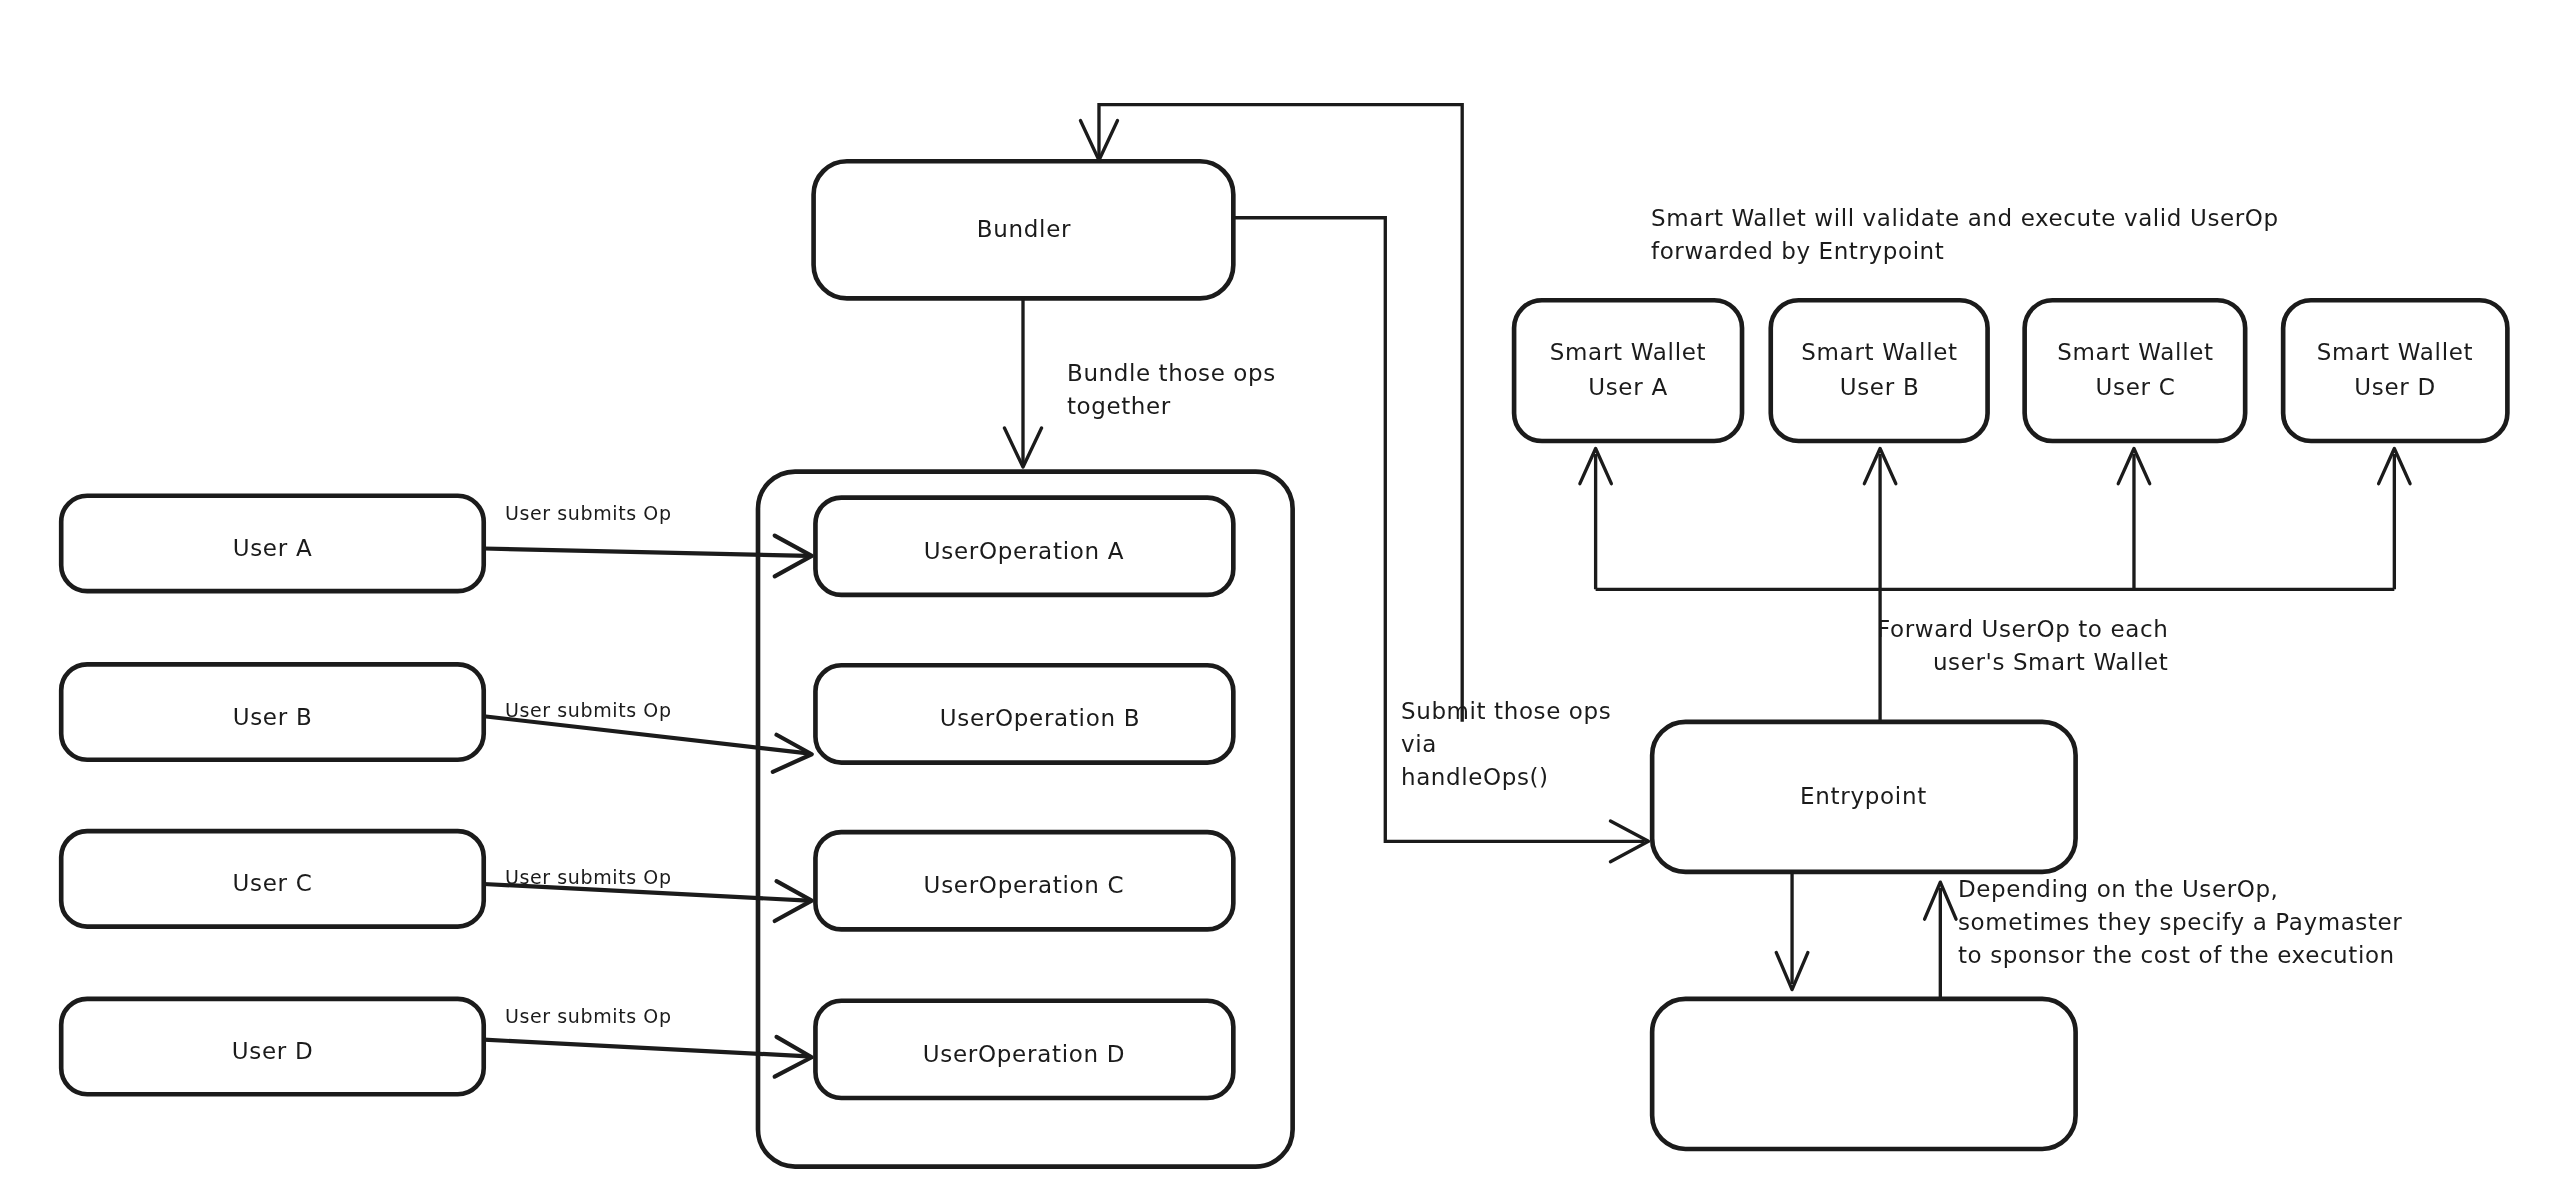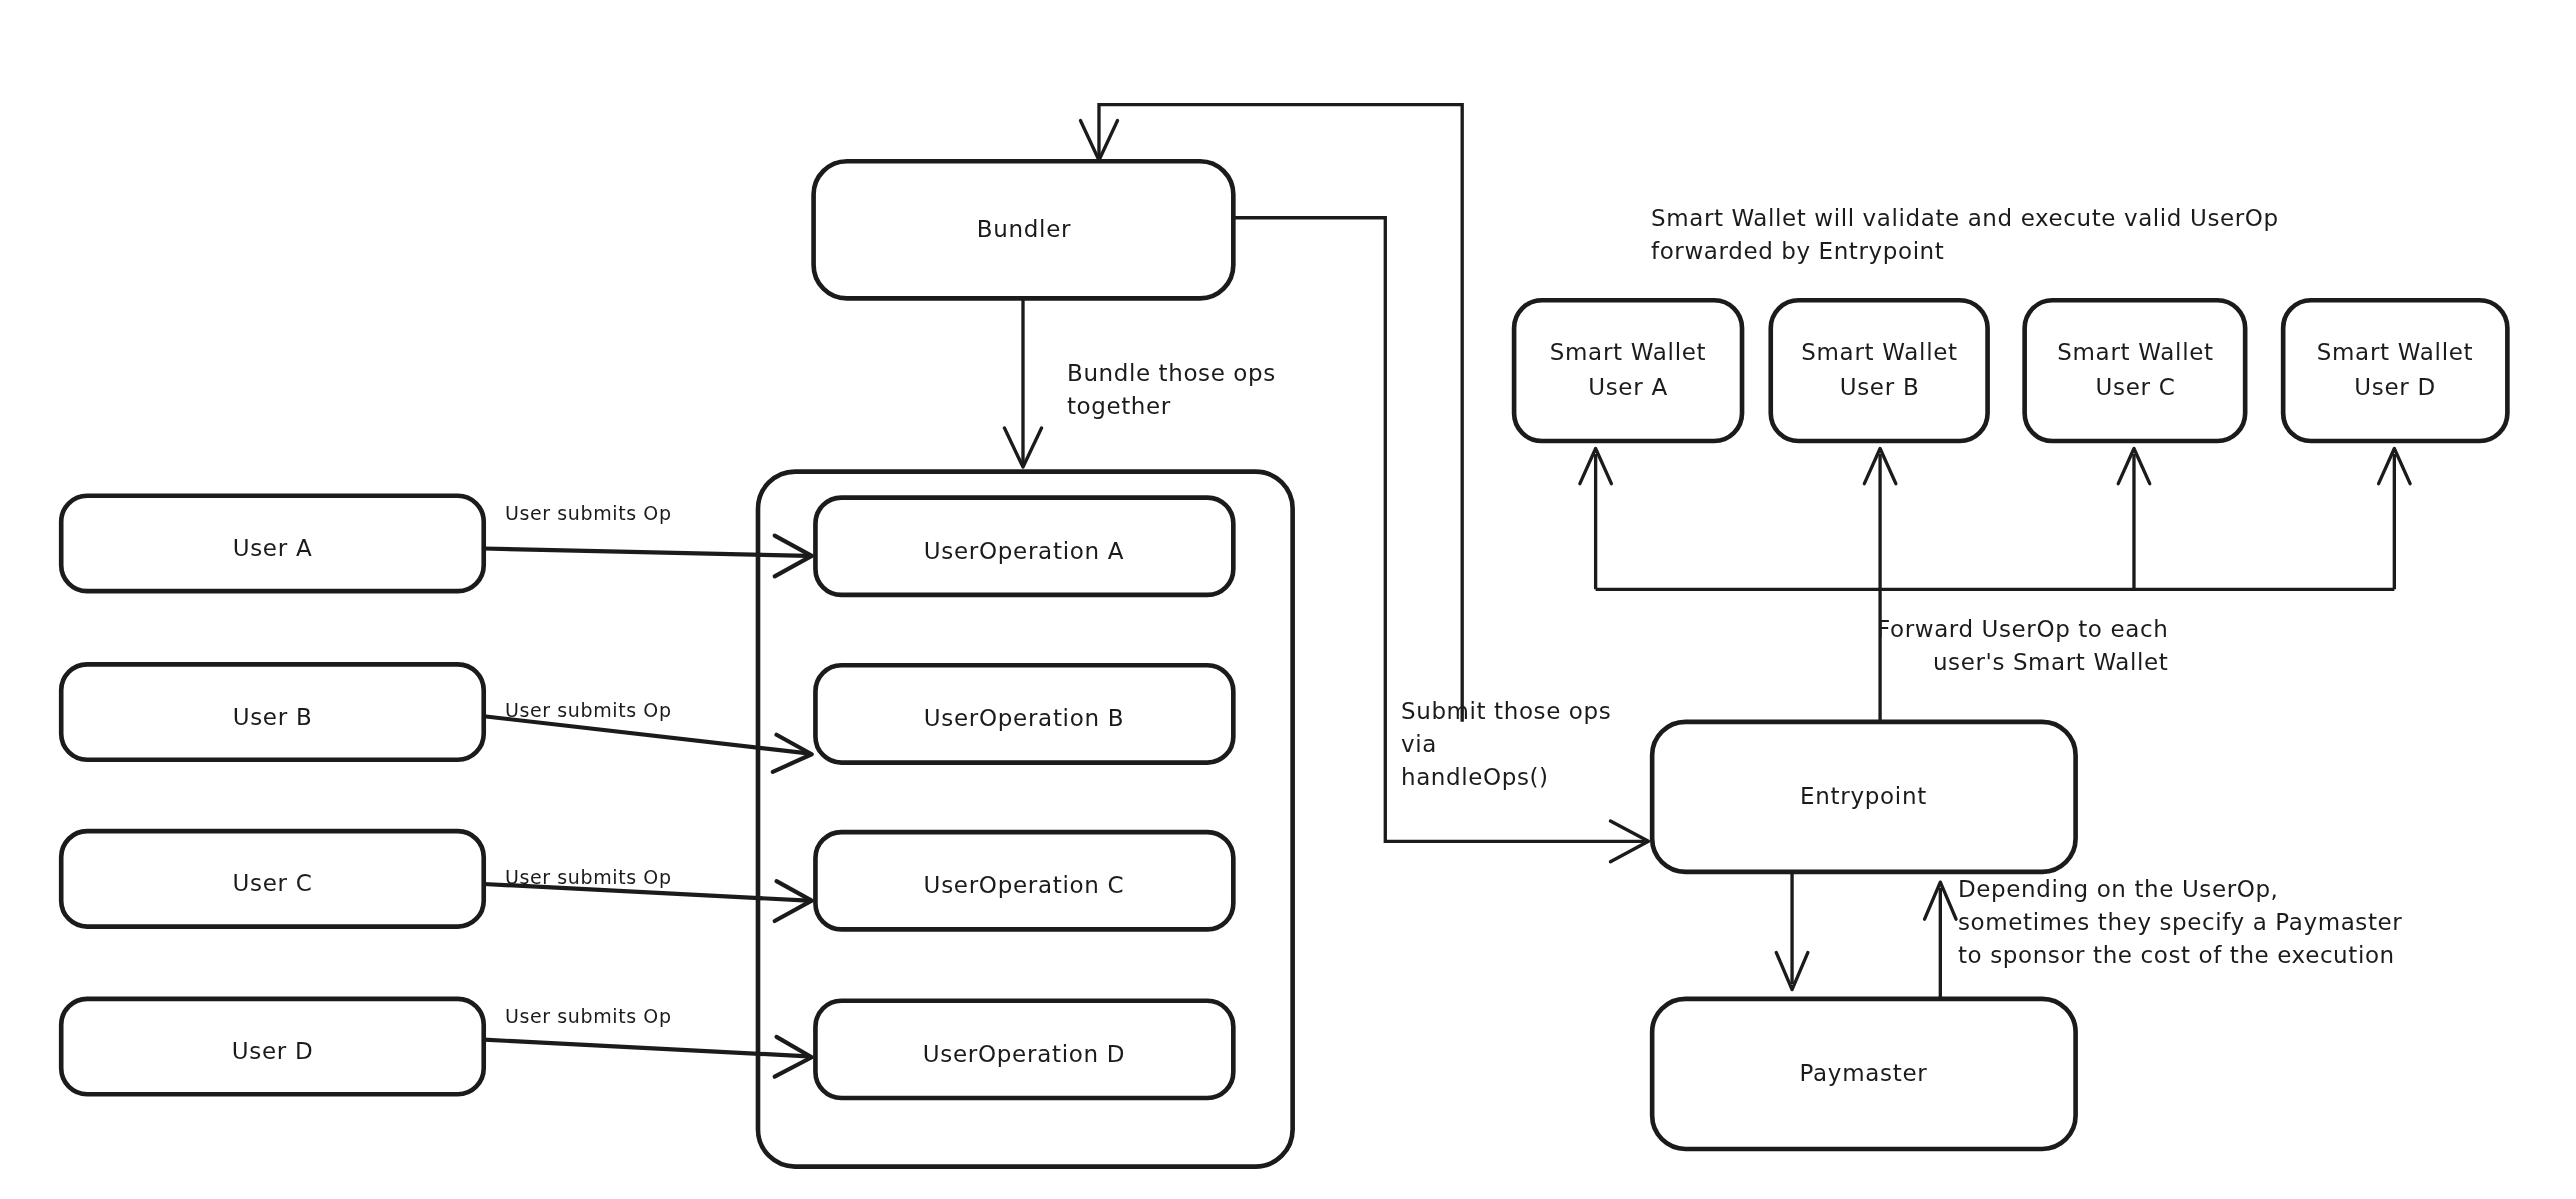--- a/index.html
+++ b/index.html
@@ -187,29 +187,28 @@
     </g>
 
   </svg>
 
   <div class="node-label" style="left:61px; top:531px; width:423px;">User A</div>
   <div class="node-label" style="left:61px; top:700px; width:423px;">User B</div>
   <div class="node-label" style="left:61px; top:866px; width:423px;">User C</div>
   <div class="node-label" style="left:61px; top:1034px; width:423px;">User D</div>
 
   <div class="node-label" style="left:815px; top:534px; width:418px;">UserOperation A</div>
-  <div class="node-label" style="left:815px; top:701px; width:418px;">UserOperation B</div>
+  <div class="node-label" style="left:815px; top:701px; width:418px;padding-left:16px;">UserOperation B</div>
   <div class="node-label" style="left:815px; top:868px; width:418px;">UserOperation C</div>
   <div class="node-label" style="left:815px; top:1037px; width:418px;">UserOperation D</div>
 
   <div class="node-label" style="left:814px; top:212px; width:420px;">Bundler</div>
 
   <div class="node-label" style="left:1652px; top:779px; width:423px;">Entrypoint</div>
 
-  <div class="node-label" style="left:1652px; top:1056px; width:423px;">Paymaster</div>
 
   <div class="node-label" style="left:1514px; top:335px; width:228px;">Smart Wallet
 User A</div>
   <div class="node-label" style="left:1771px; top:335px; width:217px;">Smart Wallet
 User B</div>
   <div class="node-label" style="left:2025px; top:335px; width:221px;">Smart Wallet
 User C</div>
   <div class="node-label" style="left:2283px; top:335px; width:224px;">Smart Wallet
 User D</div>
 

